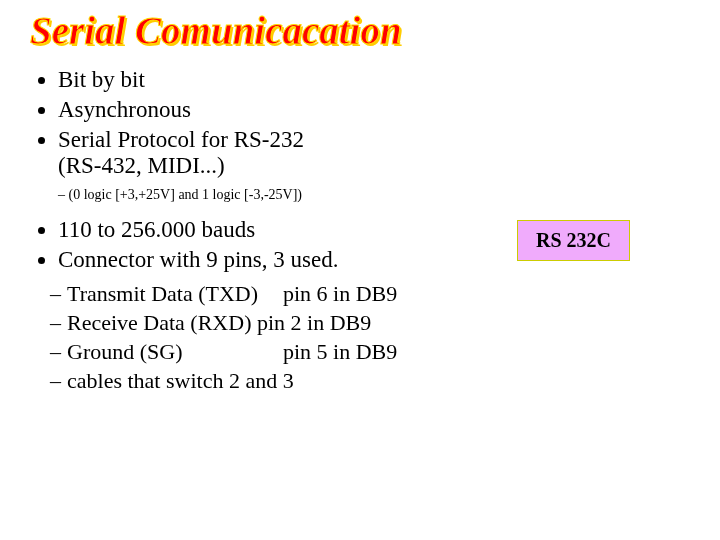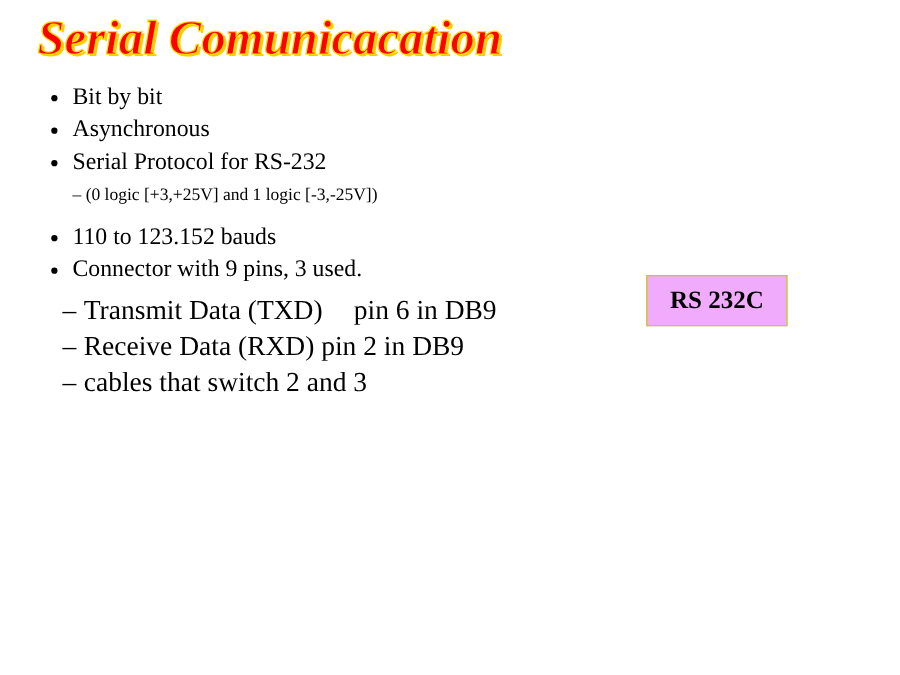--- a/index.html
+++ b/index.html
@@ -37,21 +37,21 @@
     }
 
     .bullet-list {
       list-style: disc;
       padding-left: 28px;
       margin-bottom: 8px;
     }
 
     .bullet-list li {
       margin-bottom: 4px;
-      font-size: 19px;
+      font-size: 23px;
     }
 
     .sub-item {
       padding-left: 28px;
       margin-top: 4px;
       font-size: 14px;
     }
 
     .dash-list {
       list-style: none;
@@ -92,43 +92,48 @@
 
 <div class="page">
 
   <div class="title">Serial Comunicacation</div>
 
   <ul class="bullet-list">
     <li>Bit by bit</li>
     <li>Asynchronous</li>
     <li>
       <span>Serial Protocol for  RS-232</span><br>
+      <span>(RS-432, MIDI...)</span>
     </li>
   </ul>
 
   <div class="sub-item">
     <span>–  </span>
     <span>(0 logic [+3,+25V] and 1 logic [-3,-25V])</span>
   </div>
 
   <div class="rs232-badge">RS 232C</div>
 
   <div class="section-lower">
     <ul class="bullet-list">
-      <li>110 to 123.152 bauds</li>
+      <li>110 to 256.000 bauds</li>
       <li>Connector with 9 pins, 3 used.</li>
     </ul>
 
     <ul class="dash-list">
       <li>
         <span style="display:inline-block; min-width:210px;">Transmit Data (TXD)</span>
         <span>pin 6 in DB9</span>
       </li>
       <li>
         <span style="display:inline-block; min-width:210px;">Receive Data (RXD)  pin 2 in DB9</span>
       </li>
       <li>
+        <span style="display:inline-block; min-width:210px;">Ground (SG)</span>
+        <span>pin 5 in DB9</span>
+      </li>
+      <li>
         <span>cables that switch 2 and 3</span>
       </li>
     </ul>
   </div>
 
 </div>
 
 </body></html>

